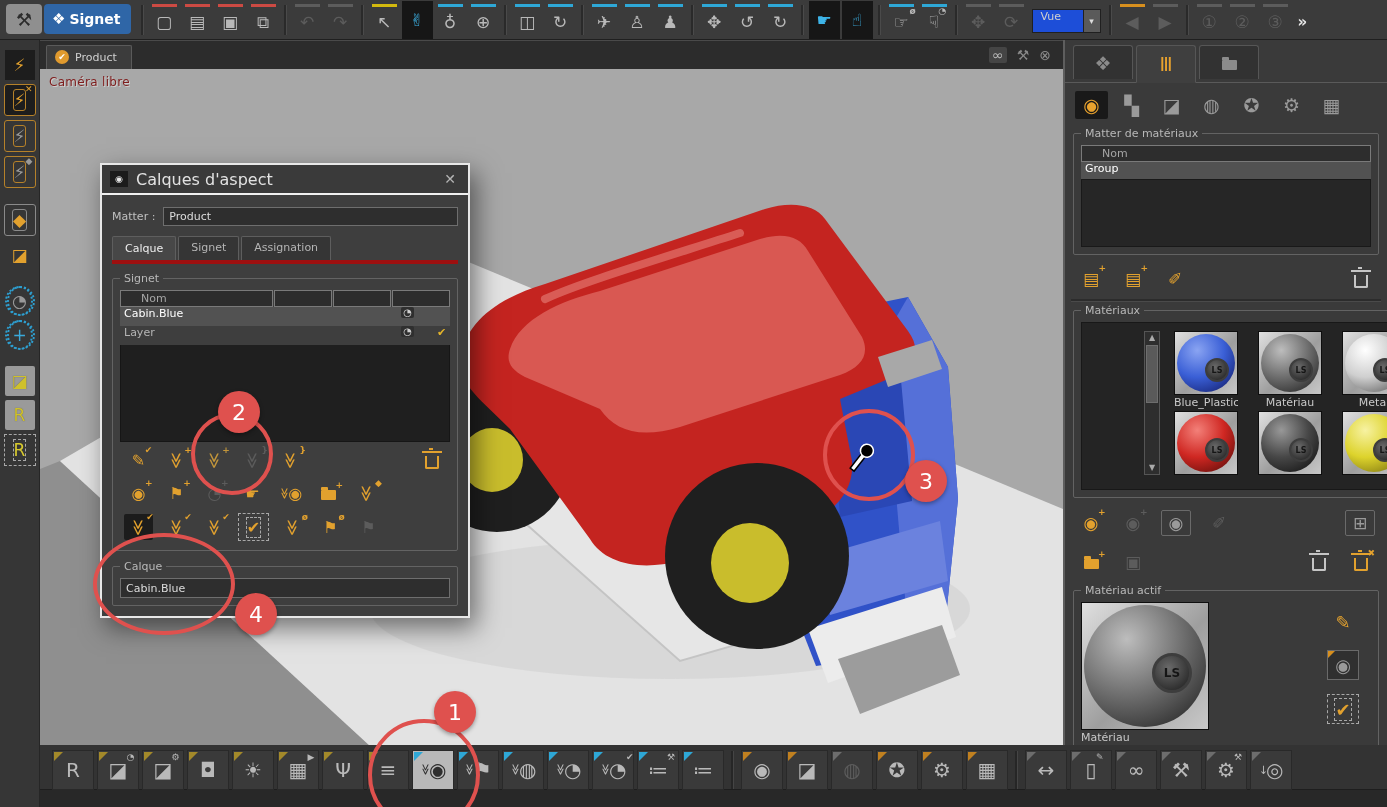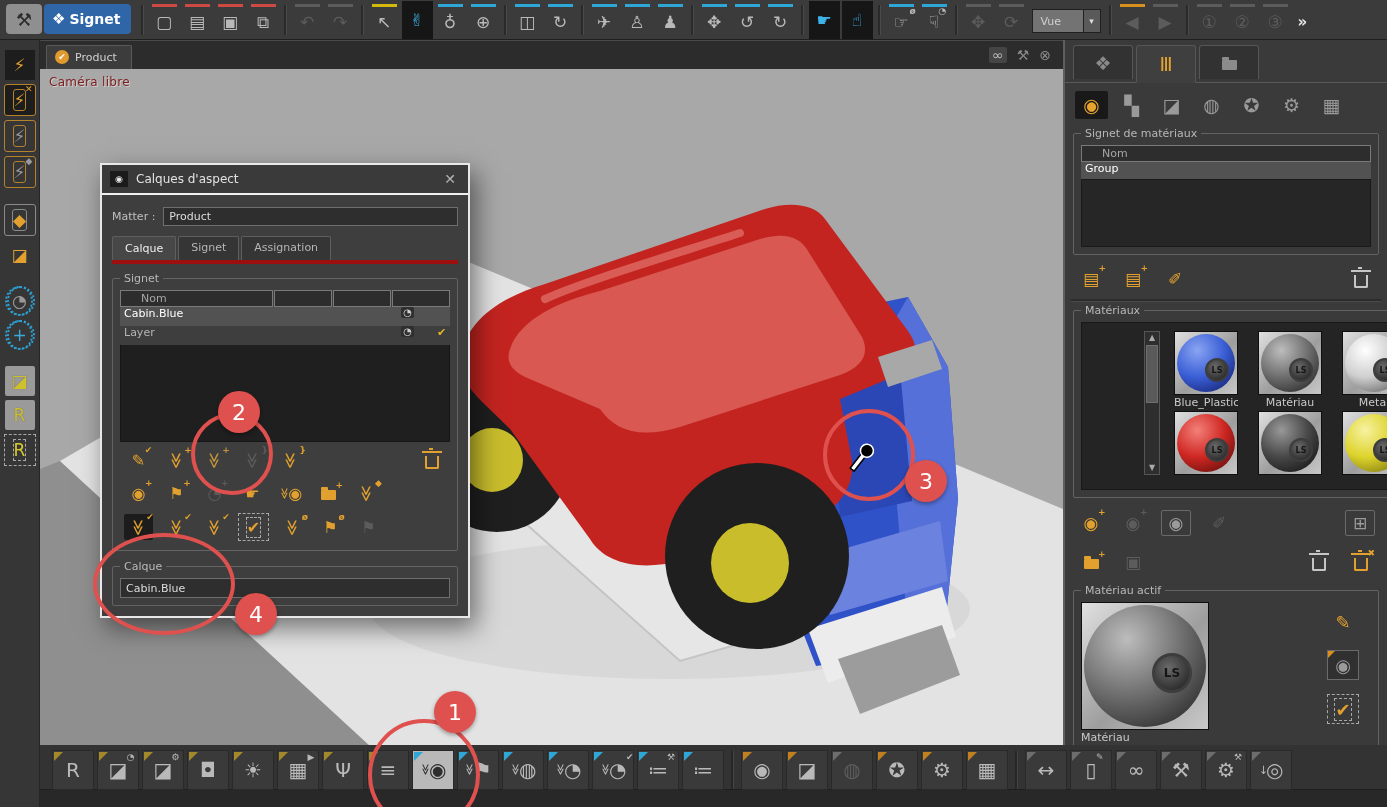--- a/index.html
+++ b/index.html
@@ -16,21 +16,21 @@
   .tbtn.active .g{color:#3db4e8}
   .tbtn.dis .g,.tbtn.dis .bd{color:#5c5c5c}
   .u-red{background:#cc4a43}.u-gray{background:#5c5c5c}.u-yellow{background:#d3b90e}
   .u-blue{background:#2ea7d6}.u-orange{background:#d78f1e}
   .tsep{width:2px;height:30px;margin:0 4px 4px 4px;background:#2a2a2a;border-right:1px solid #4a4a4a;flex:0 0 auto}
   #wrench-btn{width:36px;height:30px;background:#8f8f8f;border-radius:4px;color:#2c2c2c;font-size:18px;
               display:flex;align-items:center;justify-content:center;margin:0 1px 5px 2px}
   #matter-btn{height:30px;background:#2f66a7;border-radius:4px;color:#fff;font-weight:bold;font-size:14px;
               display:flex;align-items:center;gap:4px;padding:0 10px 0 8px;margin:0 6px 5px 1px}
   #matter-btn .mlogo{font-size:15px;color:#fff}
-  .vuebox{display:flex;align-items:center;margin:0 4px 6px 4px;height:22px;background:#737373;border:1px solid #202020}
+  .vuebox{display:flex;align-items:flex-start;margin:0 4px 6px 4px;height:22px;background:#1d4ed8;border:1px solid #202020}
   .vuebox .vtext{padding:0 8px;color:#cfcfcf;min-width:34px}
   .vuebox .varrow{width:16px;height:100%;background:#5a5a5a;border-left:1px solid #202020;display:flex;align-items:center;justify-content:center;color:#ddd;font-size:9px}
   .ovf{margin:0 2px 8px 6px;color:#e6e6e6;font-size:15px;font-weight:bold}
   .ic{position:relative;display:inline-flex;align-items:center;justify-content:center}
   .ic .pre{font-size:11px;margin-right:-2px;display:inline-block;transform:rotate(90deg)}
   .ic .rot{display:inline-block;transform:rotate(90deg)}
   .ic .bd{position:absolute;top:-6px;right:-7px;font-size:9px;font-weight:bold}
   .or .g,.or .bd,.or .pre,.or{color:#e2a12e}
   .or2 .g,.or2 .bd{color:#c3963b}
   .gr .g,.gr .bd,.gr .pre{color:#9a9a9a}
@@ -65,21 +65,21 @@
   #vtools{margin-left:auto;display:flex;gap:10px;padding:0 12px 6px 0;color:#8a8a8a;font-size:14px}
   #vtools .vt.on{background:#454545;border-radius:2px;padding:0 3px;color:#bbb}
   #vcanvas{position:relative;width:1023px;height:677px;overflow:hidden}
   #camlabel{position:absolute;top:6px;left:9px;color:#7f1d1d;font-size:12px;letter-spacing:.3px;
             text-shadow:1px 1px 0 rgba(255,255,255,.45);z-index:5}
   
   #dialog{position:absolute;left:100px;top:163px;width:370px;background:#3e3e3e;border:2px solid #e8e8e8;
           box-shadow:6px 10px 24px rgba(0,0,0,.5);z-index:20;box-sizing:border-box}
   #dtitle{height:28px;display:flex;align-items:center;gap:8px;padding:0 8px;background:#3a3a3a;border-bottom:2px solid #f0f0f0}
   #dtitle .dico{width:18px;height:16px;background:#1b1b1b;display:flex;align-items:center;justify-content:center;color:#e8e8e8;font-size:9px}
-  #dtitle .dtxt{color:#e2e2e2;font-size:12px;flex:1}
+  #dtitle .dtxt{color:#e2e2e2;font-size:16px;flex:1}
   #dtitle .dclose{color:#b5b5b5;font-size:14px;padding:0 4px}
   #dbody{padding:8px 10px 10px}
   .frow{display:flex;align-items:center;gap:8px;margin:4px 0 10px}
   .flabel{color:#c0c0c0}
   .finput{flex:1;background:#2e2e2e;border:1px solid #6e6e6e;color:#dcdcdc;height:17px;display:flex;align-items:center;padding:0 5px}
   #dtabs{display:flex;gap:2px;margin-top:2px}
   .dtab{background:#353535;border:1px solid #5e5e5e;border-bottom:none;color:#b5b5b5;padding:4px 12px 5px;border-radius:2px 2px 0 0}
   .dtab.active{background:#474747;color:#eee;padding-top:5px}
   #redline{height:4px;background:#9d0f0f;margin-bottom:8px}
   fieldset{border:1px solid #636363;border-radius:2px;margin:0;padding:5px 7px 7px}
@@ -702,21 +702,21 @@
           <span class="g">⚙</span>
         </span>
       </div>
       <div class="ribtn">
         <span class="ic ">
           <span class="g">▦</span>
         </span>
       </div>
     </div>
   <fieldset class="rfs">
-    <legend>Signet de matériaux</legend>
+    <legend>Matter de matériaux</legend>
     <div class="thead">
         <span class="thc main">Nom</span>
       </div>
     <div class="trow sel" style="height:17px">
       <span class="tname">Group</span>
     </div>
     <div id="grouplist"></div>
   </fieldset>
   <div id="groupbtns" class="btnrow">
       <div class="rbtn or">

